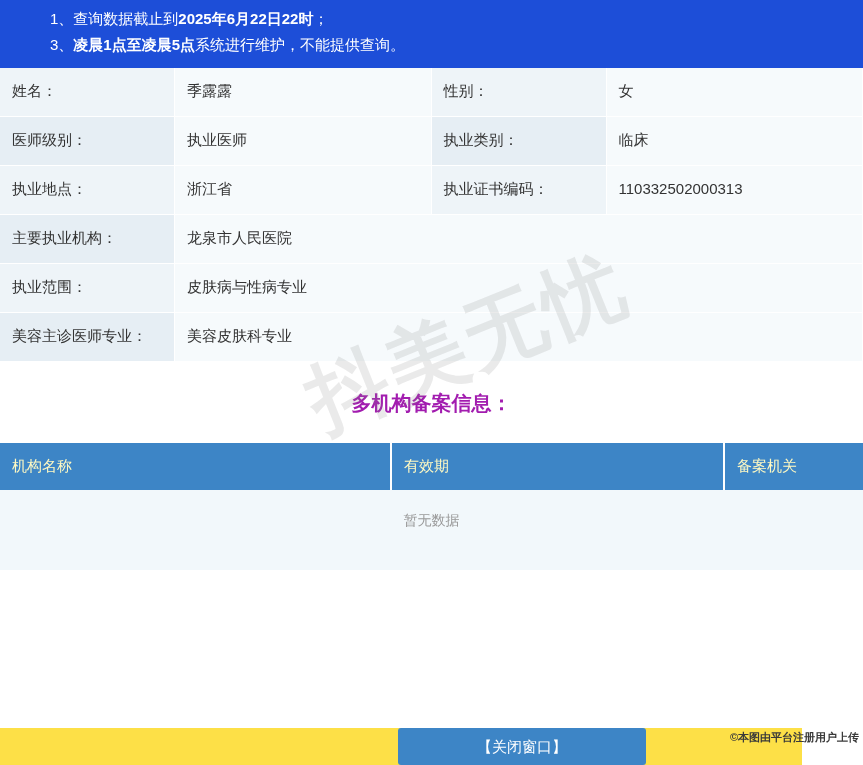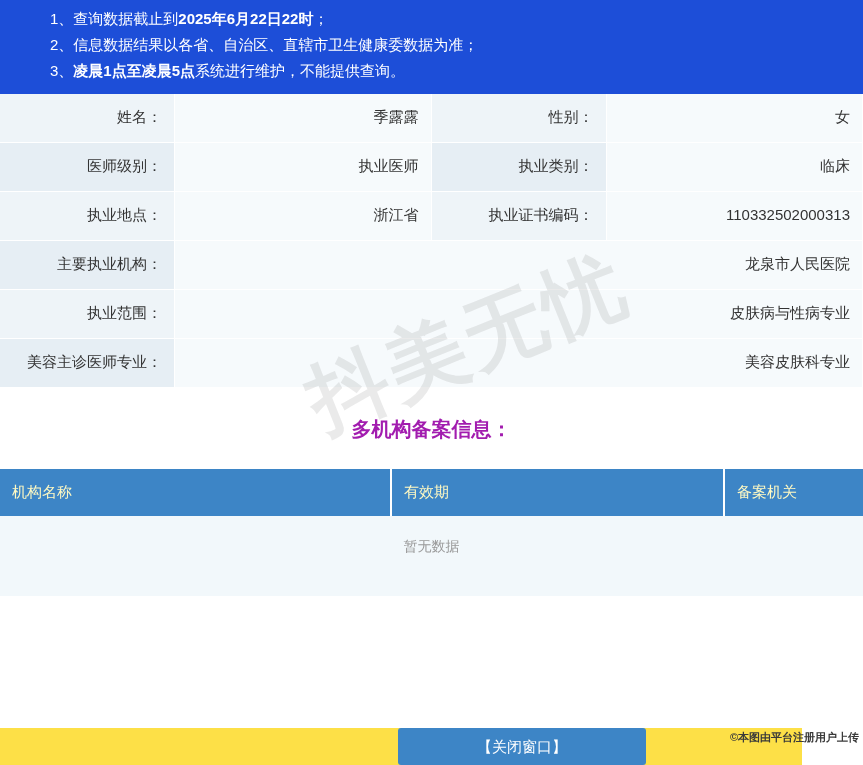--- a/index.html
+++ b/index.html
@@ -33,21 +33,20 @@
   }
 
   
   .info-table {
     width: 863px;
     border-collapse: collapse;
     table-layout: fixed;
     font-size: 15px;
     position: relative;
     z-index: 2;
-    text-align: right;
   }
   .info-table tr {
     background: #eef4f8;
   }
   .info-table tr.alt {
     background: #e6eef4;
   }
   .info-table td {
     border-bottom: 1px solid #ffffff;
     border-right: 1px solid #ffffff;
@@ -158,23 +157,20 @@
   }
 </style>
 </head>
 <body>
 
 <div class="notice">
   <div class="notice-line">
     <span>1、查询数据截止到</span><span class="bold">2025年6月22日22时</span><span>；</span>
   </div>
   <div class="notice-line">
-    <span>2、信息数据结果以各省、自治区、直辖市卫生健康委数据为准；</span>
-  </div>
-  <div class="notice-line">
     <span>3、</span><span class="bold">凌晨1点至凌晨5点</span><span>系统进行维护，不能提供查询。</span>
   </div>
 </div>
 
 <table class="info-table">
   <tbody>
     <tr>
       <td class="label">姓名：</td>
       <td class="value">季露露</td>
       <td class="label">性别：</td>

